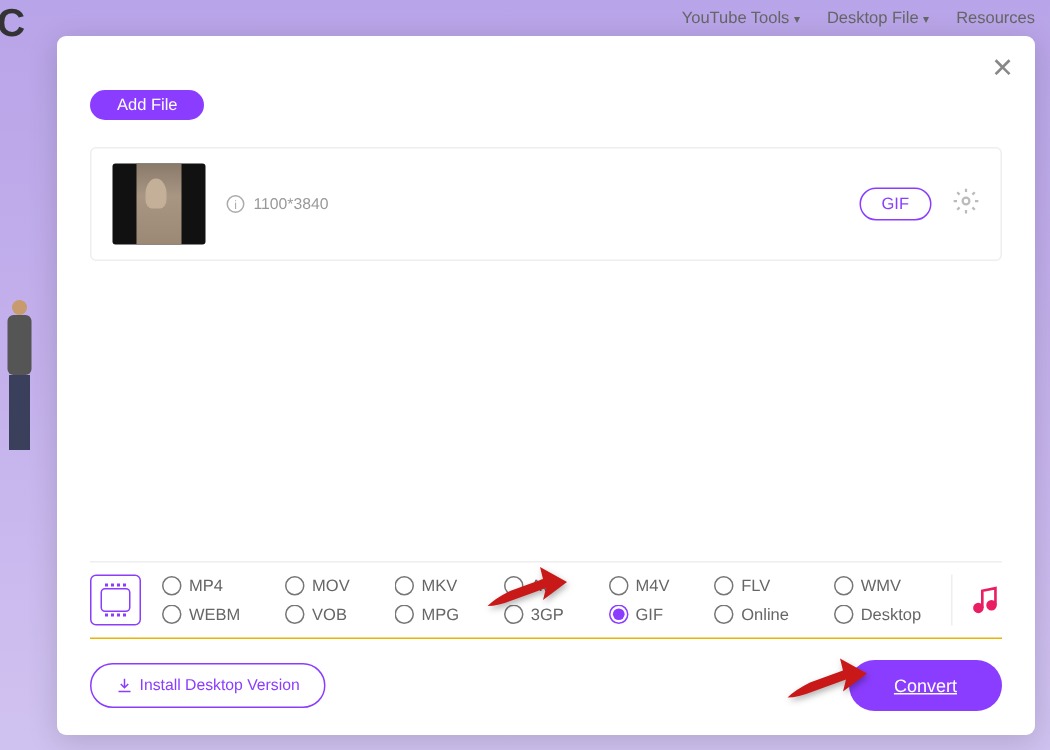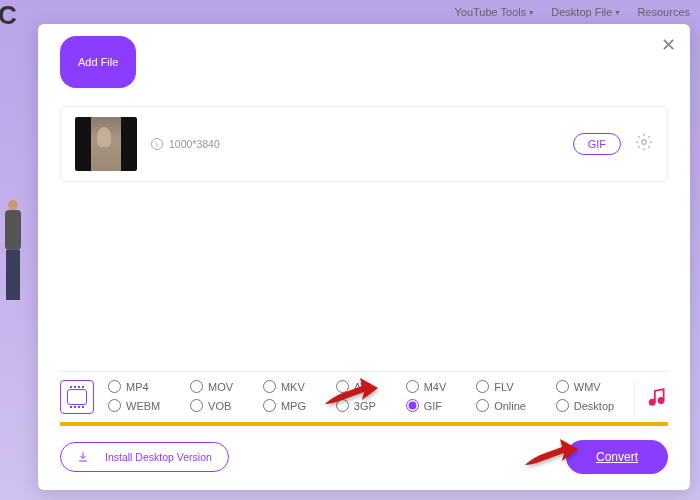--- a/index.html
+++ b/index.html
@@ -13,50 +13,50 @@
     .backdrop-person .legs { width: 14px; height: 50px; background: #3a3f5c; margin: 0 auto; }
     
     .top-nav { position: absolute; top: 6px; right: 10px; display: flex; gap: 18px; font-size: 11px; color: #666; }
     .top-nav-item { display: flex; align-items: center; gap: 3px; }
     .chev { font-size: 8px; }
     
     .modal { position: absolute; left: 38px; top: 24px; right: 10px; bottom: 10px; background: #fff; border-radius: 6px; box-shadow: 0 4px 20px rgba(0,0,0,0.15); padding: 12px 22px 16px 22px; display: flex; flex-direction: column; }
     
     .close-icon { position: absolute; top: 12px; right: 14px; cursor: pointer; font-size: 18px; color: #888; line-height: 1; }
     
-    .add-file-btn { background: #8b3dff; color: #fff; border: none; border-radius: 16px; padding: 20px 18px; font-size: 11px; cursor: pointer; width: fit-content; margin-top: 0; }
+    .add-file-btn { background: #8b3dff; color: #fff; border: none; border-radius: 16px; padding: 4px 18px; font-size: 11px; cursor: pointer; width: fit-content; margin-top: 24px; }
     
     .file-row { display: flex; align-items: center; margin-top: 18px; padding: 10px 14px; border: 1px solid #eee; border-radius: 4px; gap: 14px; }
     .thumb { width: 62px; height: 54px; background: #111; border-radius: 2px; display: flex; align-items: center; justify-content: center; overflow: hidden; }
     .thumb-inner { width: 30px; height: 54px; background: linear-gradient(180deg, #8a7a6a 0%, #a89683 40%, #9b8976 100%); position: relative; }
     .thumb-inner::after { content: ''; position: absolute; top: 10px; left: 6px; width: 14px; height: 20px; background: #c4b098; border-radius: 50% 50% 30% 30%; }
     .file-info { flex: 1; }
     .file-name { font-size: 11.5px; color: #555; margin-bottom: 8px; }
     .file-meta { display: flex; align-items: center; gap: 6px; font-size: 10.5px; color: #999; }
     .info-icon { width: 12px; height: 12px; border: 1px solid #aaa; border-radius: 50%; display: inline-flex; align-items: center; justify-content: center; font-size: 8px; color: #aaa; }
     .gif-badge { border: 1px solid #8b3dff; color: #8b3dff; padding: 4px 14px; border-radius: 14px; font-size: 11px; cursor: pointer; }
     .gear-icon { color: #bbb; cursor: pointer; }
     
     .spacer { flex: 1; }
     
-    .format-section { border-top: 1px solid #eee; border-bottom: 4px solid #eab308; padding: 8px 0; display: flex; align-items: flex-start; position: relative; }
+    .format-section { border-top: 1px solid #eee; border-bottom: 1px solid #eab308; padding: 8px 0; display: flex; align-items: center; position: relative; }
     .video-icon { width: 34px; height: 34px; border: 1.5px solid #8b3dff; border-radius: 4px; display: flex; align-items: center; justify-content: center; margin-right: 14px; position: relative; }
     .video-icon-inner { width: 20px; height: 16px; border: 1.5px solid #8b3dff; border-radius: 3px; position: relative; }
     .video-icon-inner::before, .video-icon-inner::after { content: ''; position: absolute; left: 2px; right: 2px; height: 2px; background: repeating-linear-gradient(90deg, #8b3dff 0 2px, transparent 2px 4px); }
     .video-icon-inner::before { top: -4px; }
     .video-icon-inner::after { bottom: -4px; }
     
     .format-grid { display: grid; grid-template-columns: repeat(7, auto); gap: 6px 20px; flex: 1; }
     .format-opt { display: flex; align-items: center; gap: 5px; font-size: 11px; color: #666; cursor: pointer; }
     .format-opt input { margin: 0; accent-color: #8b3dff; }
     
     .music-icon { width: 34px; height: 34px; display: flex; align-items: center; justify-content: center; margin-left: 10px; color: #e91e63; border-left: 1px solid #eee; padding-left: 12px; }
     
     .bottom-row { display: flex; align-items: center; justify-content: space-between; margin-top: 14px; }
-    .install-btn { border: 1px solid #8b3dff; color: #8b3dff; background: #fff; border-radius: 18px; padding: 8px 16px; font-size: 10.5px; cursor: pointer; display: flex; align-items: center; gap: 16px; }
+    .install-btn { border: 1px solid #8b3dff; color: #8b3dff; background: #fff; border-radius: 18px; padding: 8px 16px; font-size: 10.5px; cursor: pointer; display: flex; align-items: center; gap: 4px; }
     .convert-btn { background: #8b3dff; color: #fff; border: none; border-radius: 18px; padding: 10px 30px; font-size: 12px; cursor: pointer; text-decoration: underline; }
     
     .arrow { position: absolute; z-index: 10; pointer-events: none; }
     .arrow svg { filter: drop-shadow(1px 2px 2px rgba(0,0,0,0.3)); }
     .arrow1 { left: 320px; top: 374px; }
     .arrow2 { left: 520px; top: 435px; }
   </style>
 </head>
 <body>
 
@@ -88,21 +88,21 @@
 
   <button class="add-file-btn">Add File</button>
 
   <div class="file-row">
     <div class="thumb">
         <div class="thumb-inner"></div>
       </div>
     <div class="file-info">
       <div class="file-meta">
         <span class="info-icon">i</span>
-        <span>1000*3840</span>
+        <span>1100*3840</span>
       </div>
     </div>
     <div class="gif-badge">GIF</div>
     <div class="gear-icon">
       <svg width="18" height="18" viewBox="0 0 24 24" fill="none" stroke="currentColor" stroke-width="2">
           <circle cx="12" cy="12" r="3"></circle>
           <path d="M12 1v3m0 16v3M4.2 4.2l2.1 2.1m11.4 11.4l2.1 2.1M1 12h3m16 0h3M4.2 19.8l2.1-2.1m11.4-11.4l2.1-2.1"></path>
         </svg>
     </div>
   </div>

